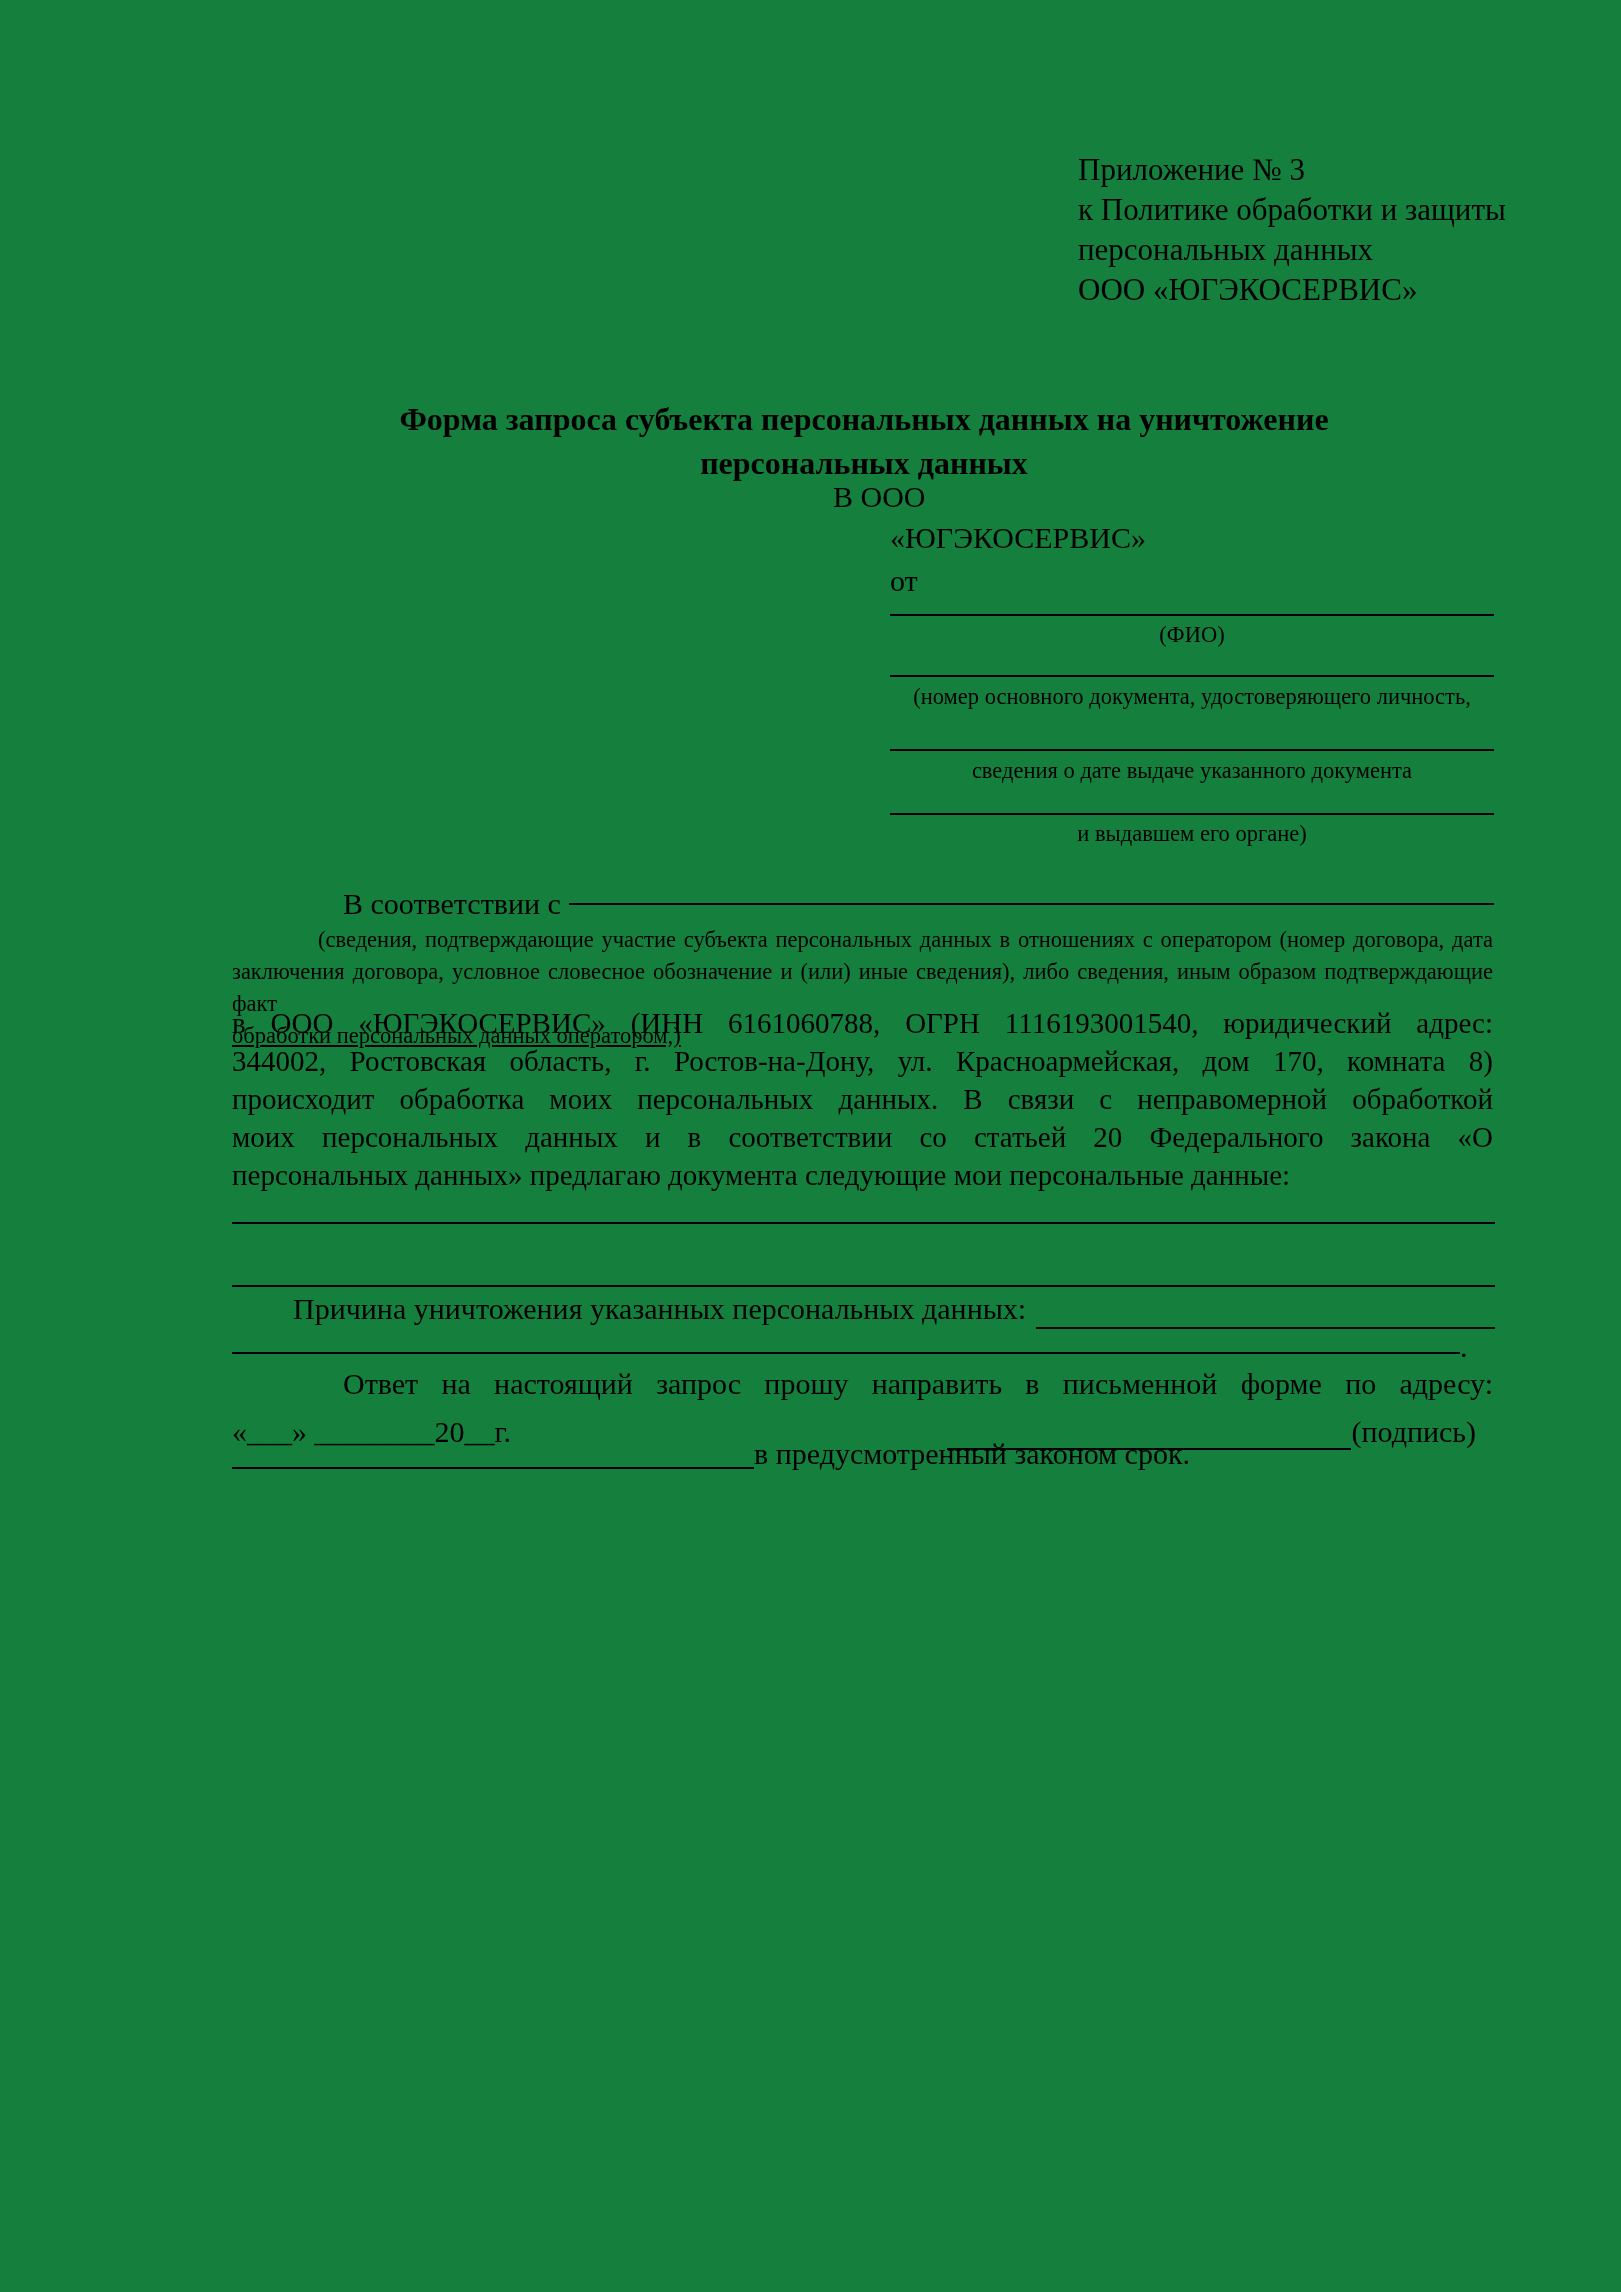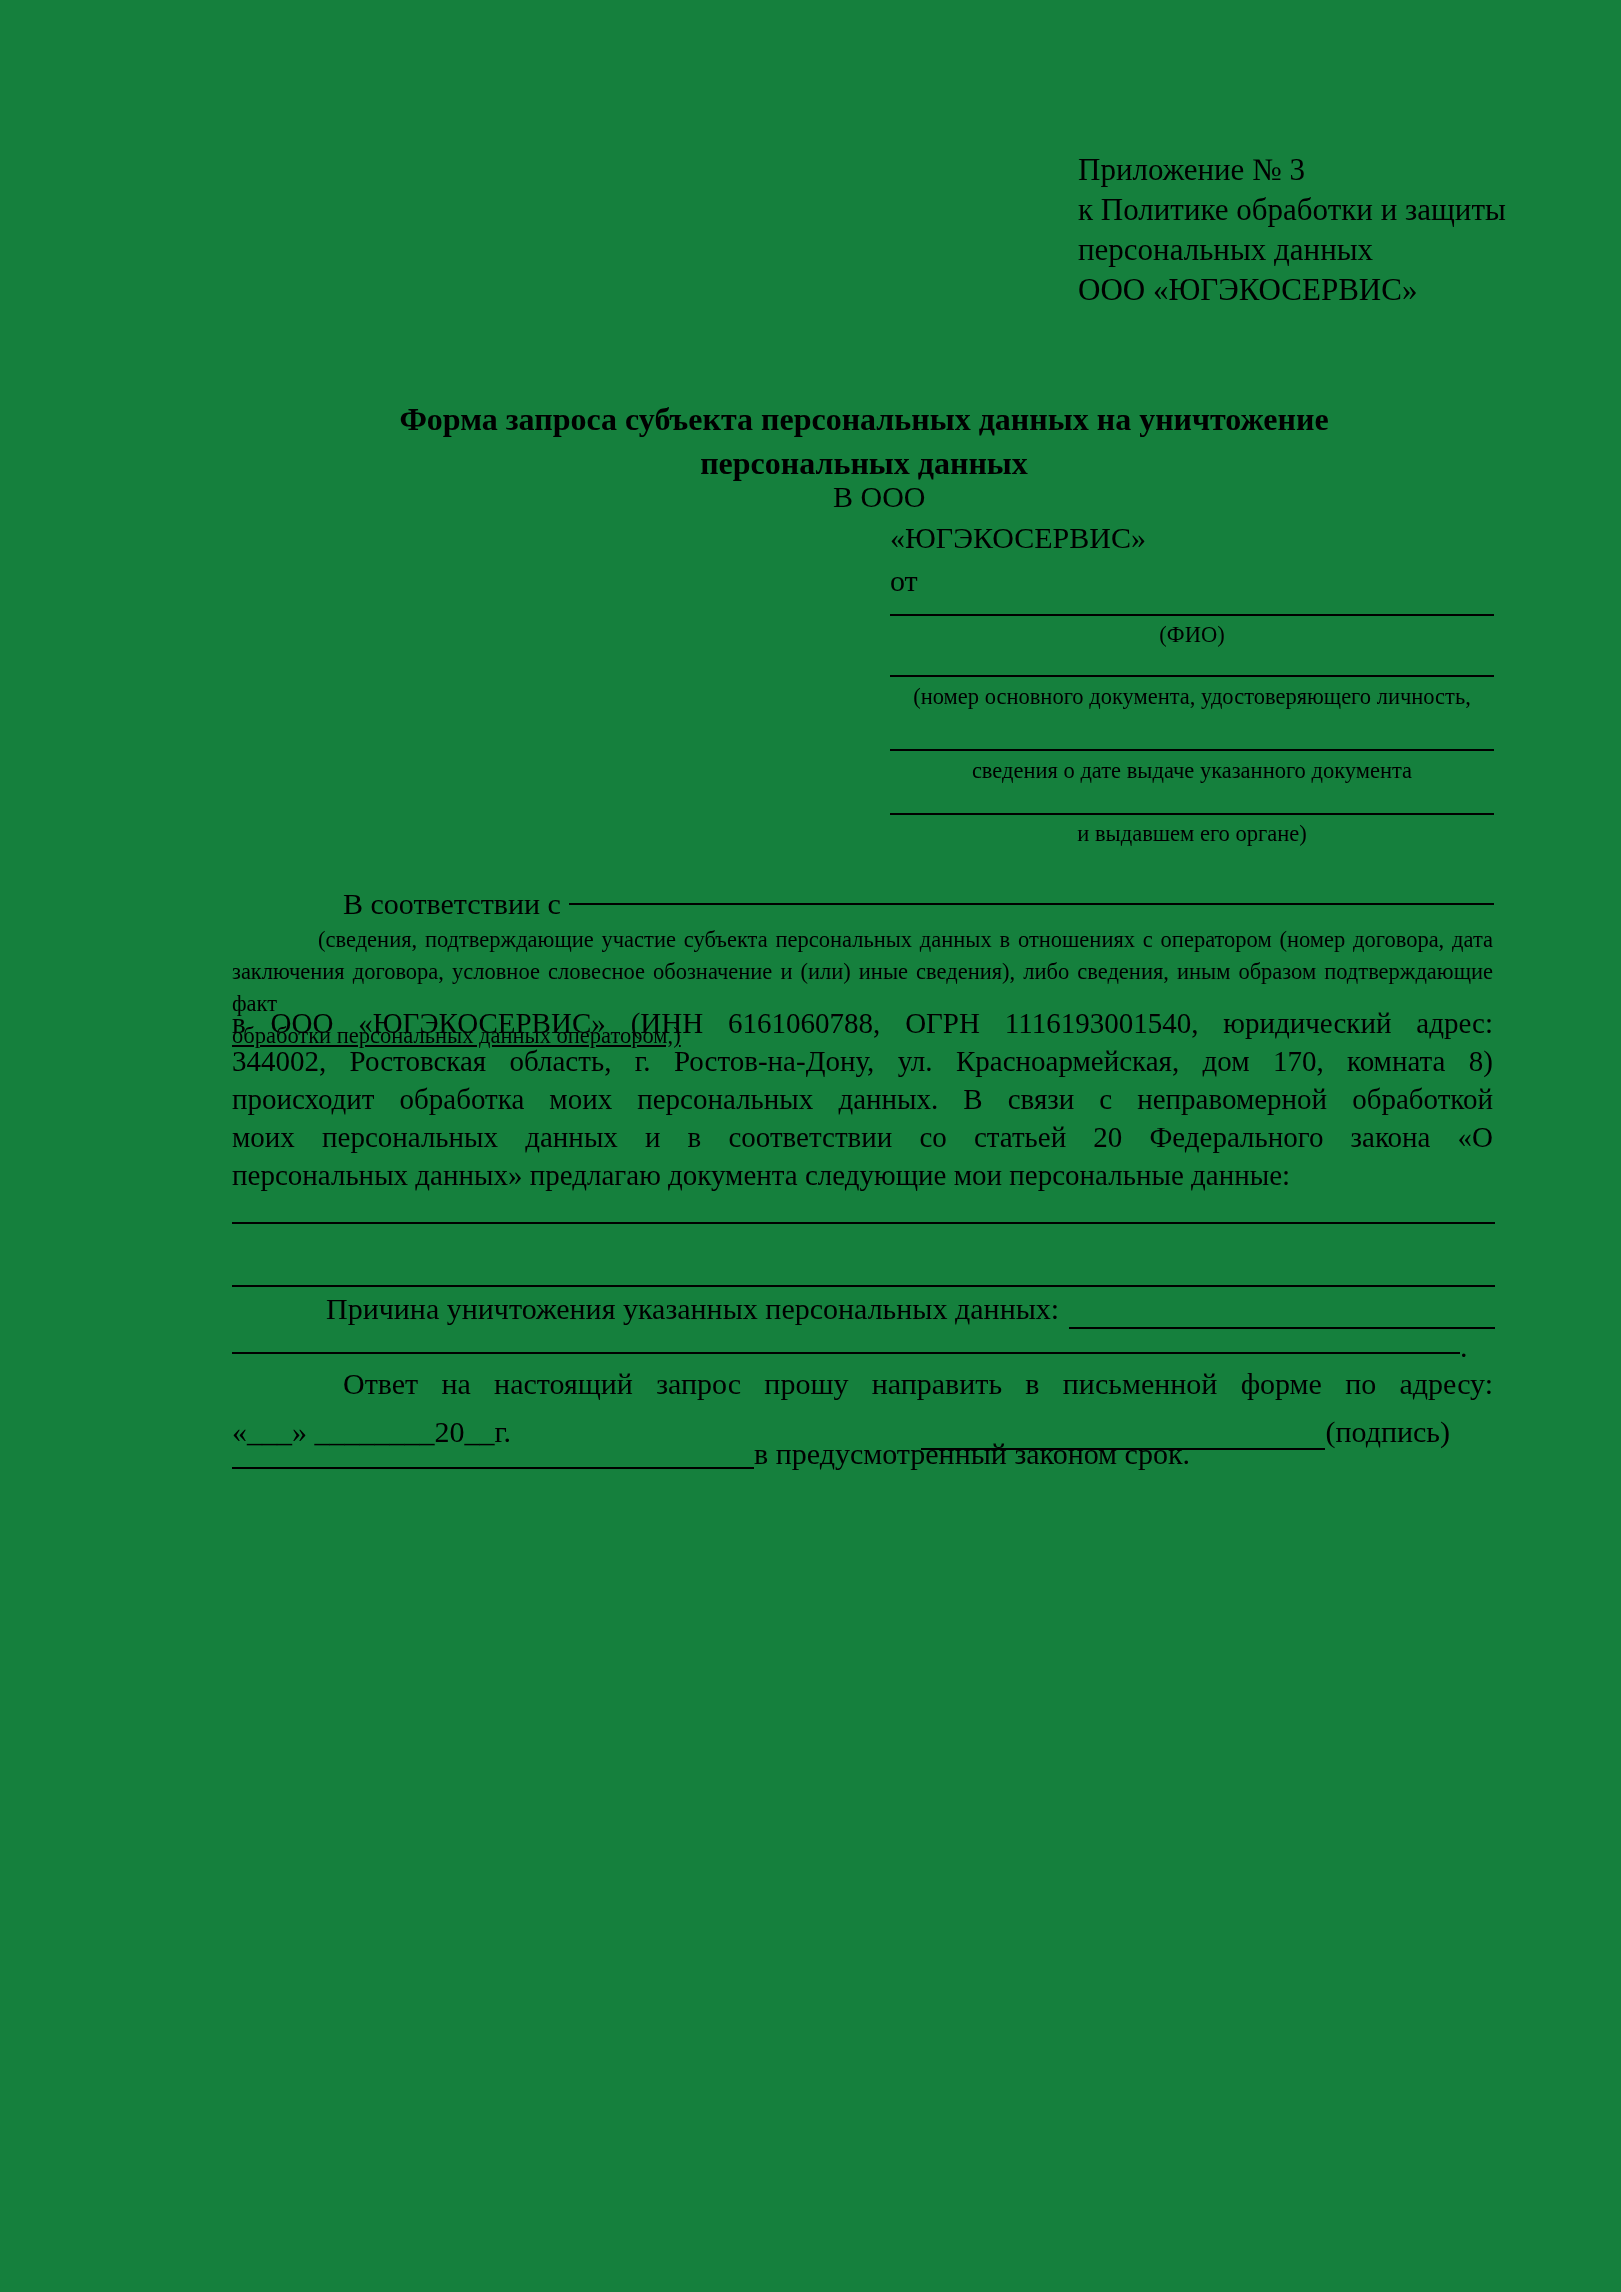--- a/index.html
+++ b/index.html
@@ -43,38 +43,38 @@
   
   .body-par { left: 232px; top: 1004px; width: 1261px; font-size: 29px; line-height: 38px; }
   .body-par .b-line { text-align: justify; text-align-last: justify; }
   .body-par .b-last { text-align-last: left; }
 
   
   .blank-line { left: 232px; width: 1263px; height: 0; border-top: 2.9px solid #000; }
 
   
   .reason-row { left: 232px; top: 1292px; width: 1263px; height: 37px; display: flex; font-size: 30px; }
-  .reason-row .lbl { white-space: nowrap; margin-left: 94px; }
+  .reason-row .lbl { white-space: nowrap; margin-left: 61px; }
   .reason-row .fill { flex: 1; border-bottom: 2.9px solid #000; margin-left: 9.8px; }
   .reason-row2 { left: 232px; top: 1325px; width: 1263px; height: 29px; display: flex; font-size: 30px; }
   .reason-row2 .fill { width: 1228px; border-bottom: 2.9px solid #000; }
   .reason-row2 .dot { line-height: 43px; }
 
   
   .answer-l1 { left: 232px; top: 1364px; width: 1261px; font-size: 30px; line-height: 39px;
                text-align: justify; text-align-last: justify; text-indent: 111px; }
   .answer-l2 { left: 232px; top: 1398px; width: 1261px; height: 35px; display: flex; font-size: 30px; margin-top: 36px; }
   .answer-l2 .fill { width: 522px; border-bottom: 2px solid #000; }
   .answer-l2 .txt { line-height: 39px; white-space: nowrap; }
 
   
   .sign-row { left: 232px; top: 1409px; width: 1261px; height: 41px; display: flex; align-items: flex-end; font-size: 30px; }
   .sign-row .date { white-space: nowrap; line-height: 37px; }
   .sign-row .spacer { flex: 1; }
-  .sign-row .sig-group { display: flex; align-items: flex-end; margin-right: 43px; text-align: center; }
+  .sign-row .sig-group { display: flex; align-items: flex-end; margin-right: 17px; text-align: center; }
   .sign-row .sig-line { width: 404px; border-bottom: 2px solid #000; height: 33px; }
   .sign-row .sig-cap { white-space: nowrap; line-height: 37px; }
 </style>
 </head>
 <body>
 
 <div class="page">
 
   <div class="abs header-note">
     <div>Приложение № 3</div>

